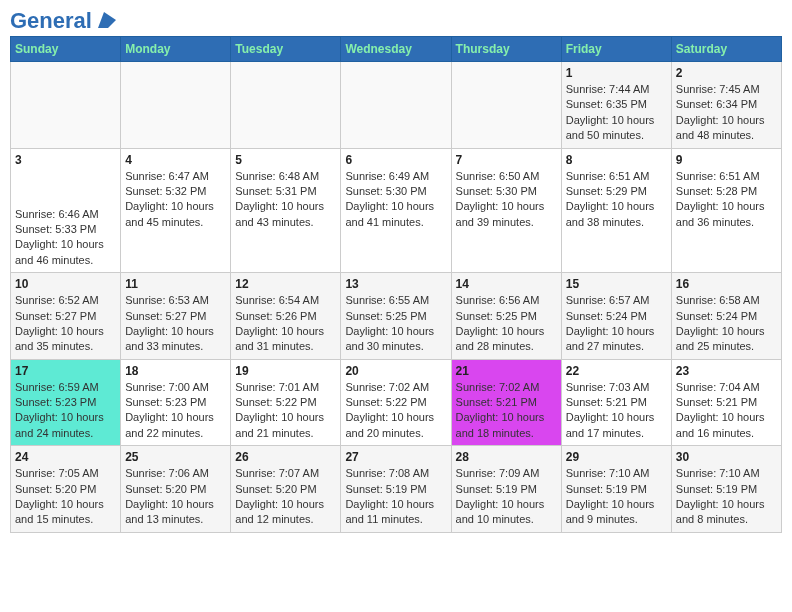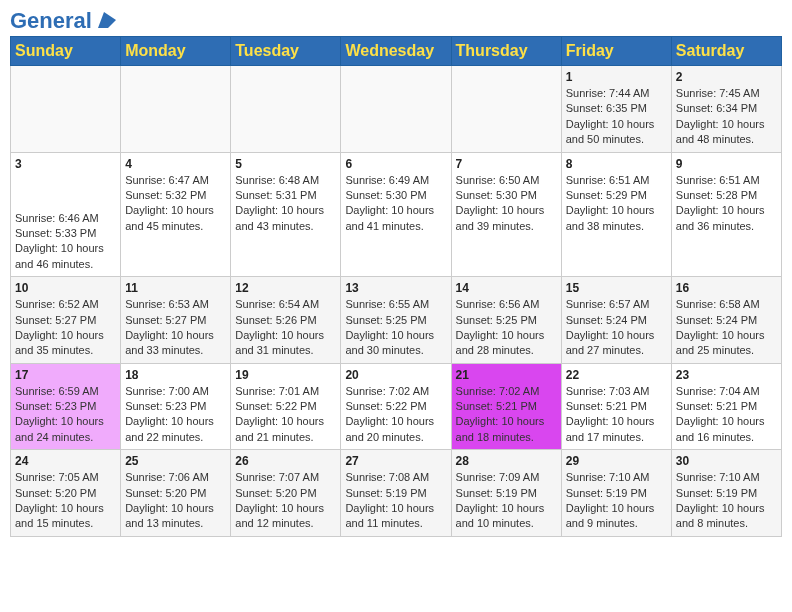--- a/index.html
+++ b/index.html
@@ -42,22 +42,22 @@
       font-size: 14px;
       color: #555;
     }
     .calendar {
       width: 100%;
       border-collapse: collapse;
       border: 1px solid #ccc;
     }
     .calendar th {
       background: #2e6db4;
-      color: #fde047;
-      font-size: 16px;
+      color: #86efac;
+      font-size: 12px;
       font-weight: bold;
       padding: 5px 4px;
       text-align: left;
       border: 1px solid #2060a0;
     }
     .calendar td {
       width: calc(100% / 7);
       vertical-align: top;
       padding: 4px 4px 4px 4px;
       border: 1px solid #ccc;
@@ -240,21 +240,21 @@
         </td>
         <td style="background: rgb(245, 245, 245);">
           <span class="day-num">16</span>
           <div class="day-info" style="white-space: pre-wrap;">Sunrise: 6:58 AM
 Sunset: 5:24 PM
 Daylight: 10 hours
 and 25 minutes.</div>
         </td>
       </tr>
       <tr>
-        <td style="background: #f0abfc;">
+        <td style="background: #5eead4;">
           <span class="day-num">17</span>
           <div class="day-info" style="white-space: pre-wrap;">Sunrise: 6:59 AM
 Sunset: 5:23 PM
 Daylight: 10 hours
 and 24 minutes.</div>
         </td>
         <td style="background: rgb(255, 255, 255);">
           <span class="day-num">18</span>
           <div class="day-info" style="white-space: pre-wrap;">Sunrise: 7:00 AM
 Sunset: 5:23 PM

